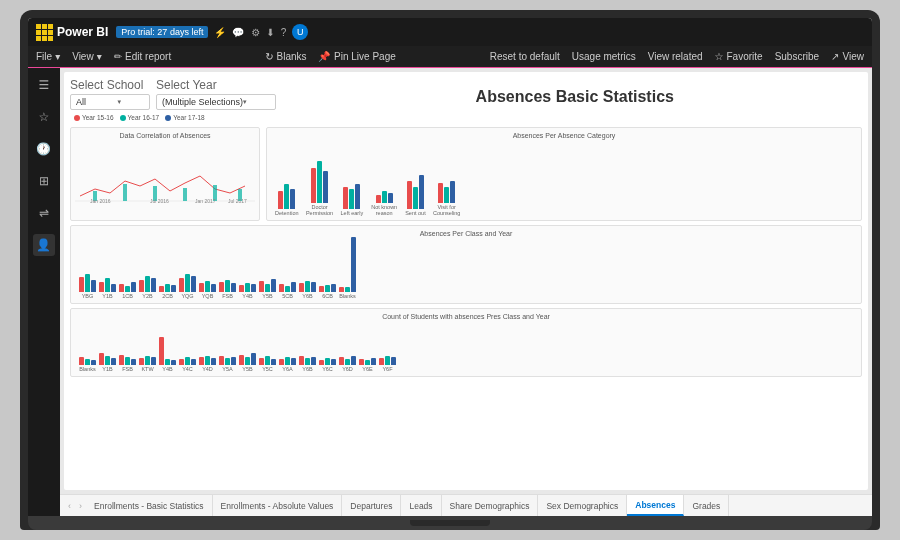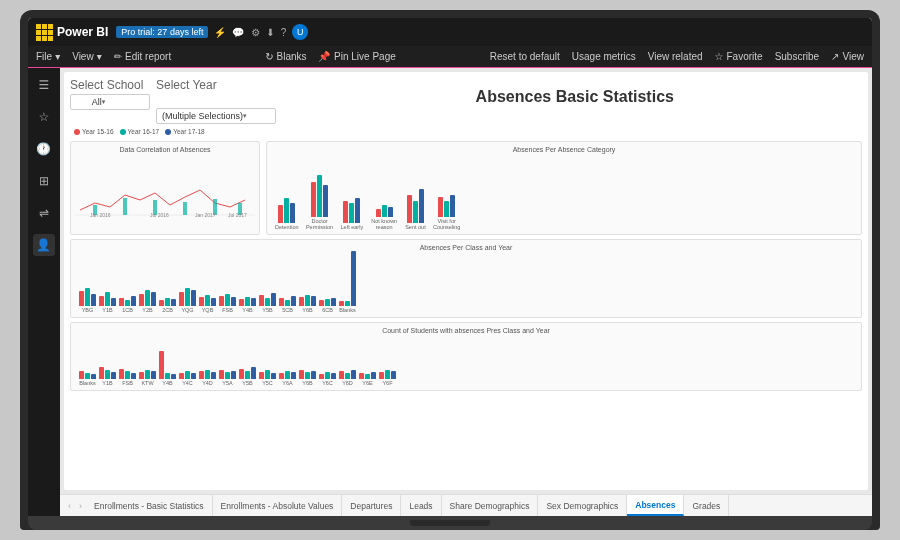--- a/index.html
+++ b/index.html
@@ -86,21 +86,21 @@
     }
     .select-group { display: flex; gap: 6px; }
     .select-box {
       display: flex; flex-direction: column; gap: 2px;
     }
     .select-label { font-size: 12px; color: #666; }
     .select-control {
       border: 1px solid #ccc; border-radius: 2px;
       padding: 2px 28px 2px 5px; font-size: 9px; color: #333;
       background: #fff; position: relative; min-width: 80px;
-      display: flex; align-items: center; justify-content: center;
+      display: flex; align-items: center; justify-content: space-between;
       cursor: pointer;
     }
     .select-arrow { font-size: 7px; color: #666; }
     .report-title {
       flex:1; text-align: center;
       font-size: 16px; font-weight: 600; color: #333;
       padding-top: 10px;
     }
     .chart-cell {
       background: #fafafa; border: 1px solid #e0e0e0;
@@ -235,21 +235,21 @@
               <div class="select-group">
                 <div class="select-box">
                   <div class="select-label">Select School</div>
                   <div class="select-control">
                     <span>All</span>
                     <span class="select-arrow">▾</span>
                   </div>
                 </div>
                 <div class="select-box">
                   <div class="select-label">Select Year</div>
-                  <div class="select-control" style="min-width:100px;margin-top:14px;">
+                  <div class="select-control" style="min-width:100px;">
                     <span>(Multiple Selections)</span>
                     <span class="select-arrow">▾</span>
                   </div>
                 </div>
               </div>
               <div class="report-title">Absences Basic Statistics</div>
             </div>
 
             <div class="chart-legend" style="padding-left:4px;">
               <div class="legend-item">

